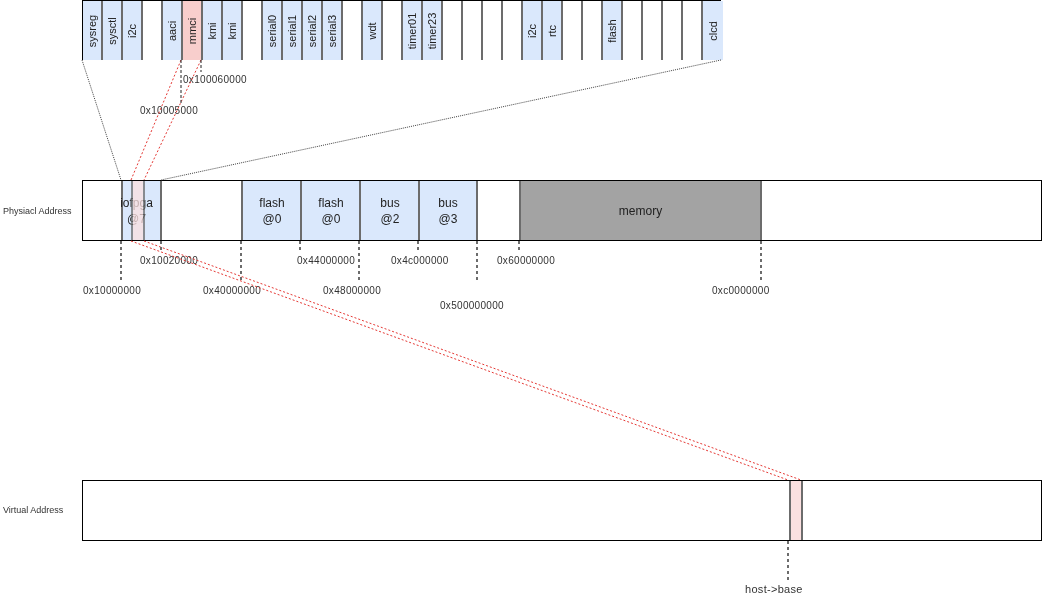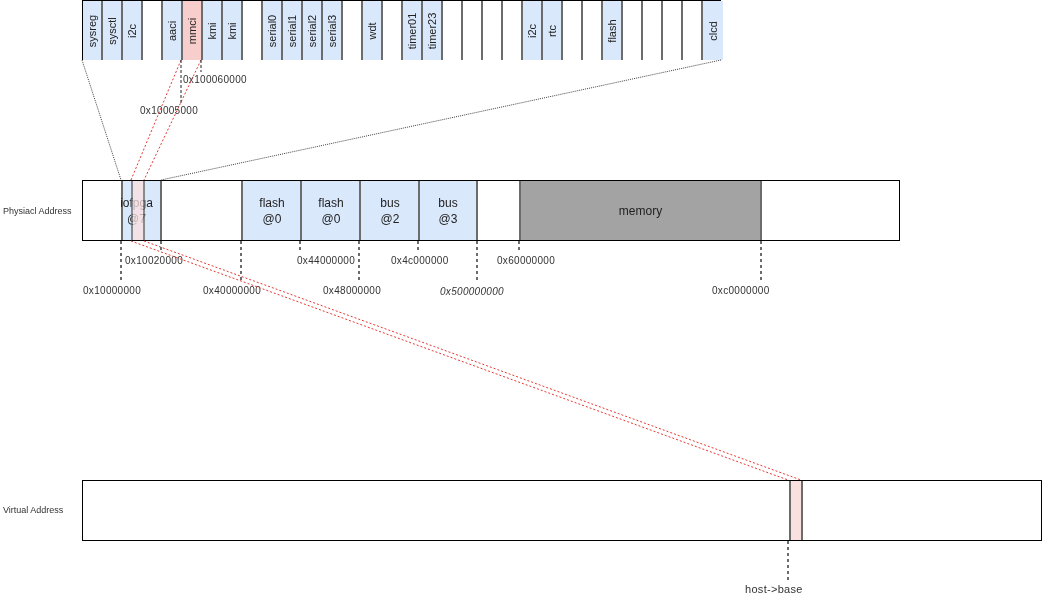--- a/index.html
+++ b/index.html
@@ -93,21 +93,21 @@
     <div class="cell white" style="left: 540px; width: 20px;"></div>
     <div class="cell white" style="left: 560px; width: 20px;"></div>
     <div class="cell white" style="left: 580px; width: 20px;"></div>
     <div class="cell white" style="left: 600px; width: 20px;"></div>
     <div class="cell blue" style="left: 620px; width: 20px; border-right: none;">
       <span class="vlabel">clcd</span>
     </div>
   </div>
 
 <div class="rowlabel" style="left:3px; top:206px;">Physiacl Address</div>
-<div class="bar" style="left:82px; top:180px; width:818px; height:61px;">
+<div class="bar" style="left:82px; top:180px; width:960px; height:61px;">
   <div class="seg blue" style="left:38px; width:41px;">
     <div style="position:relative; left:-6px;"><span>iofpga</span><br><span>@7</span></div>
   </div>
   <div class="seg pink" style="left:48px; width:14px; border-right:2px solid #6c6c6c; opacity:0.75;"></div>
   <div class="seg" style="left:77px; width:2px; background:transparent;"></div>
   <div class="seg blue" style="left:158px; width:60px;">
     <div><span>flash</span><br><span>@0</span></div>
   </div>
   <div class="seg blue" style="left:217px; width:60px;">
     <div><span>flash</span><br><span>@0</span></div>
@@ -117,26 +117,26 @@
   </div>
   <div class="seg blue" style="left:335px; width:60px; border-right:2px solid #6c6c6c;">
     <div><span>bus</span><br><span>@3</span></div>
   </div>
   <div class="seg orange" style="left:436px; width:243px; border-right:2px solid #6c6c6c;">
     <span>memory</span>
   </div>
 </div>
 
 <div class="addr" style="left:83px; top:285px;">0x10000000</div>
-<div class="addr" style="left:125px; top:255px;">0x10020000</div>
+<div class="addr" style="left:140px; top:255px;">0x10020000</div>
 <div class="addr" style="left:203px; top:285px;">0x40000000</div>
 <div class="addr" style="left:273px; top:255px;margin-left:24px;">0x44000000</div>
 <div class="addr" style="left:323px; top:285px;">0x48000000</div>
 <div class="addr" style="left:391px; top:255px;">0x4c000000</div>
-<div class="addr" style="left:440px; top:286px;font-style:italic;">0x500000000</div>
+<div class="addr" style="left:440px; top:300px;">0x500000000</div>
 <div class="addr" style="left:497px; top:255px;">0x60000000</div>
 <div class="addr" style="left:712px; top:285px;">0xc0000000</div>
 
 <div class="addr" style="left:183px; top:74px;">0x100060000</div>
 <div class="addr" style="left:140px; top:105px;">0x10005000</div>
 
 <div class="rowlabel" style="left:3px; top:505px;">Virtual Address</div>
 <div class="bar" style="left:82px; top:480px; width:960px; height:61px;">
   <div class="seg pink" style="left:706px; width:14px; border-right:2px solid #6c6c6c;"></div>
 </div>

